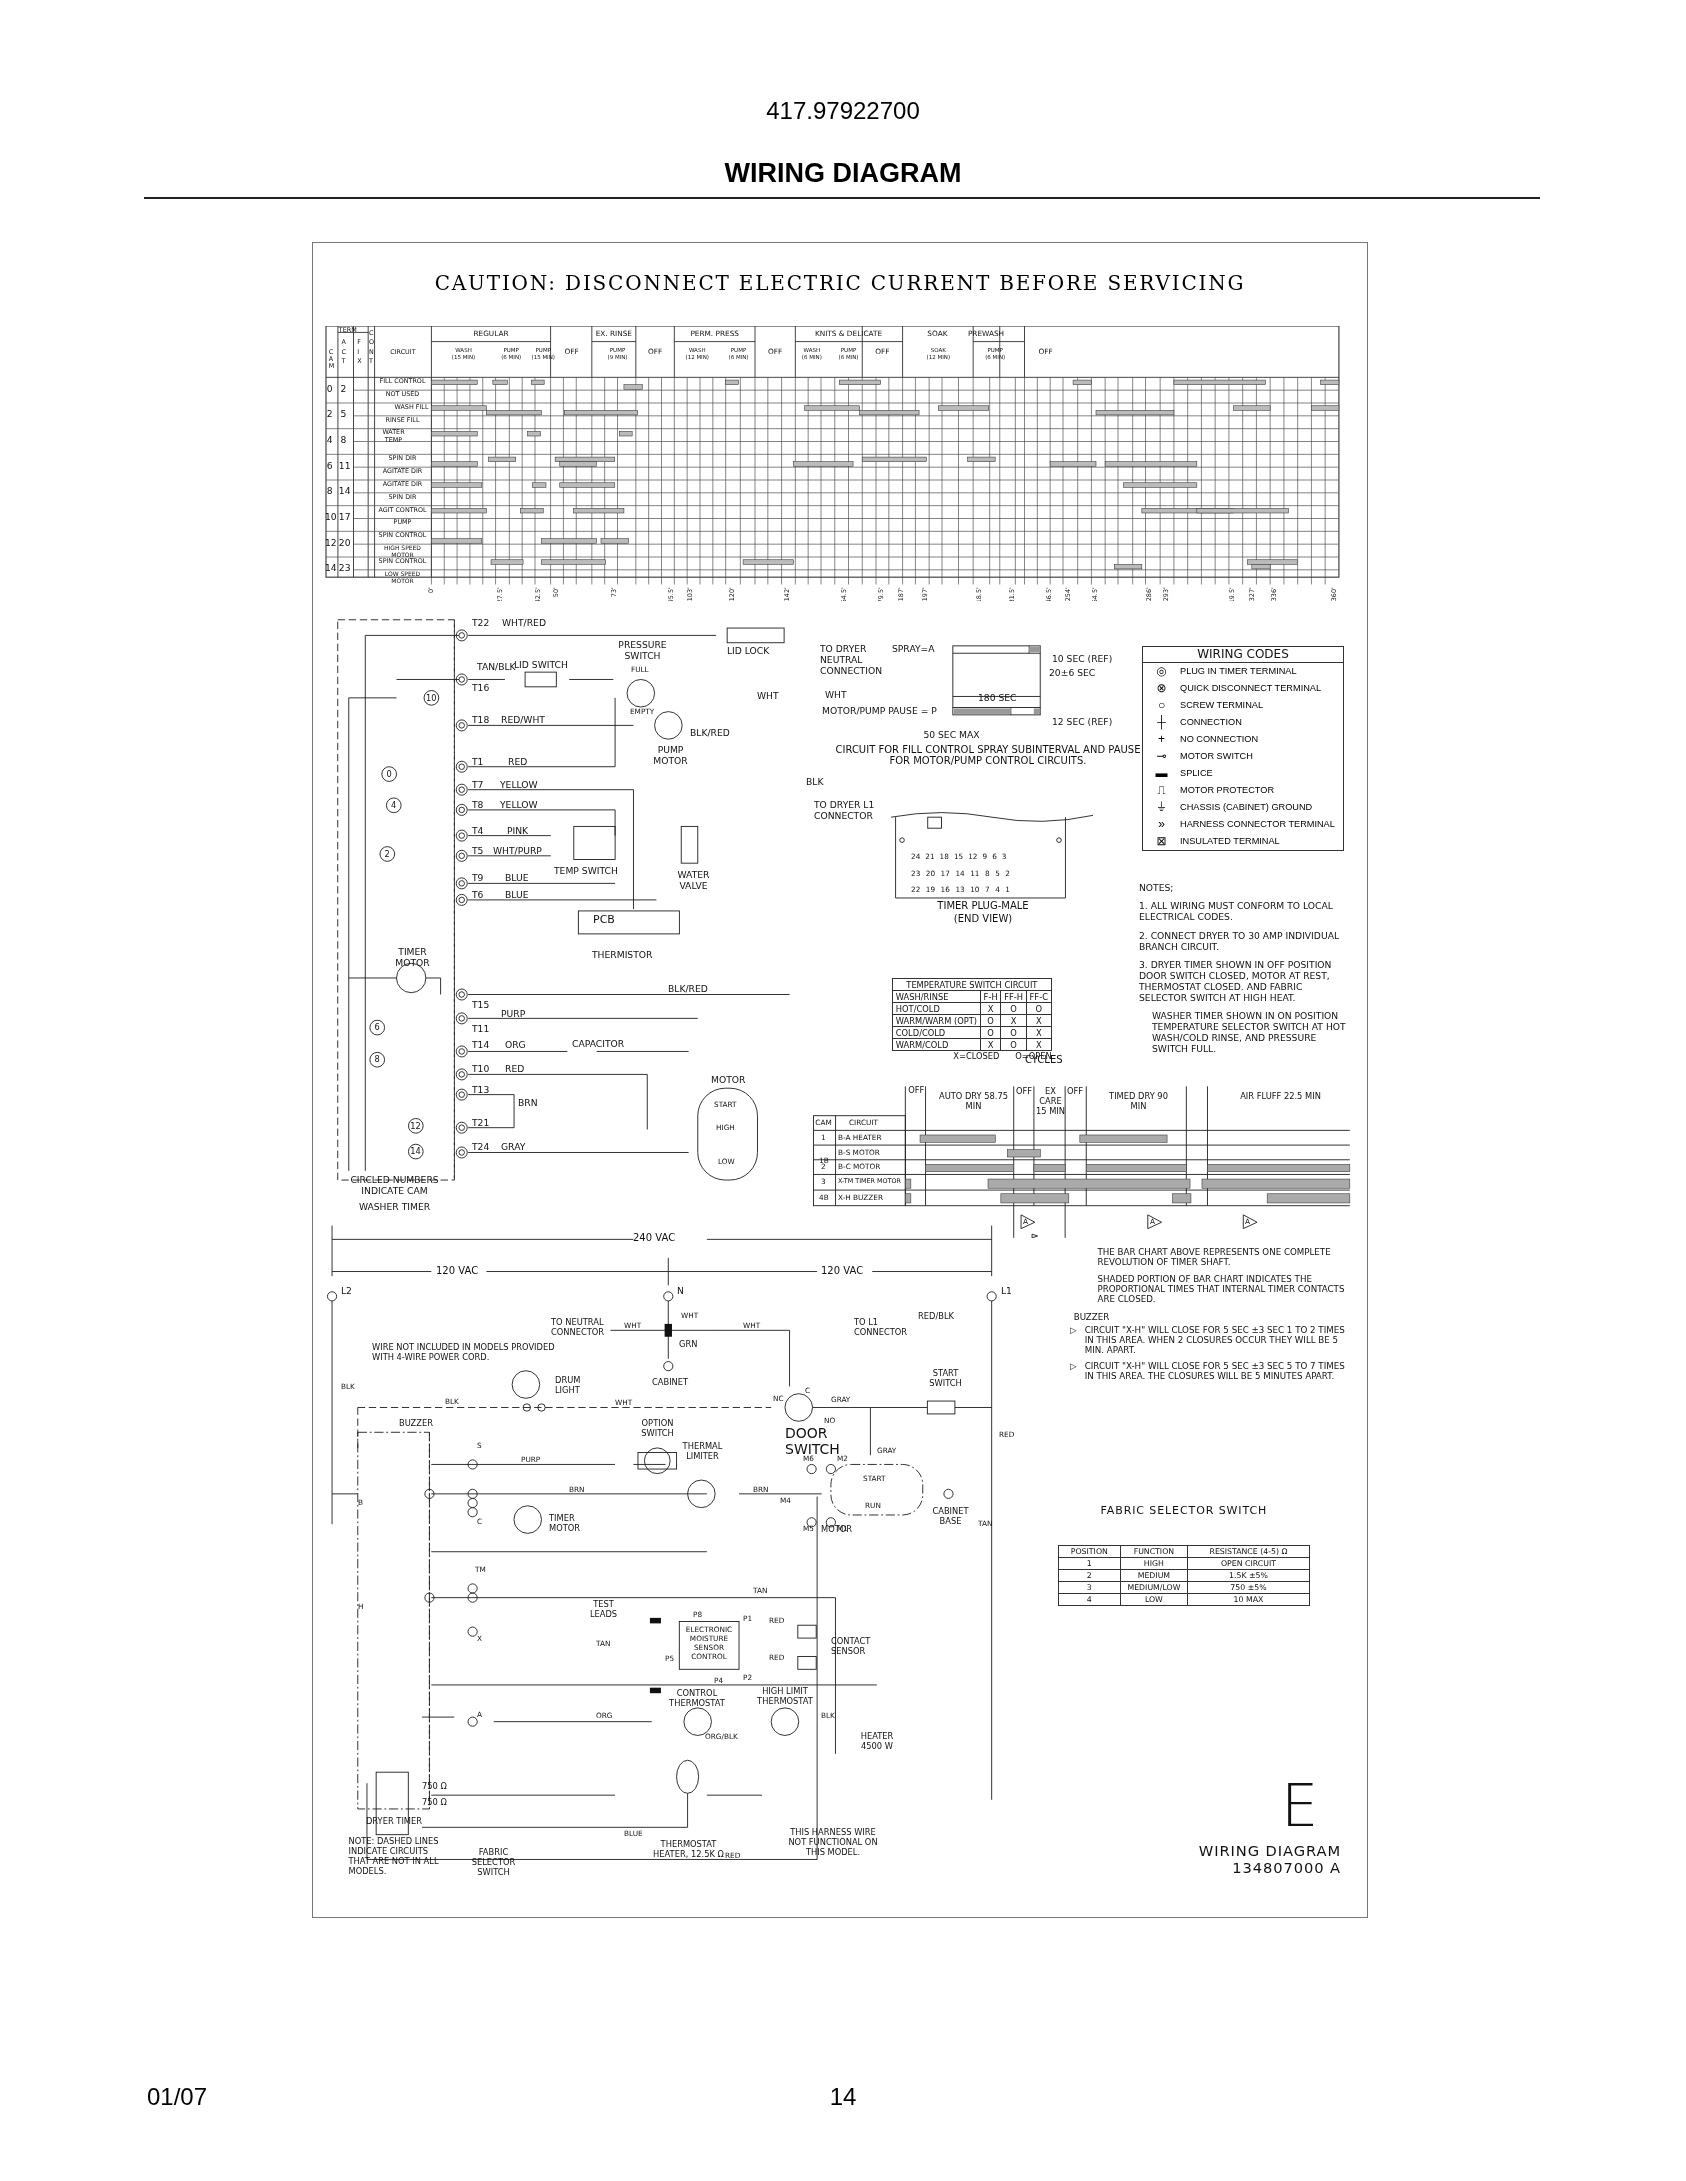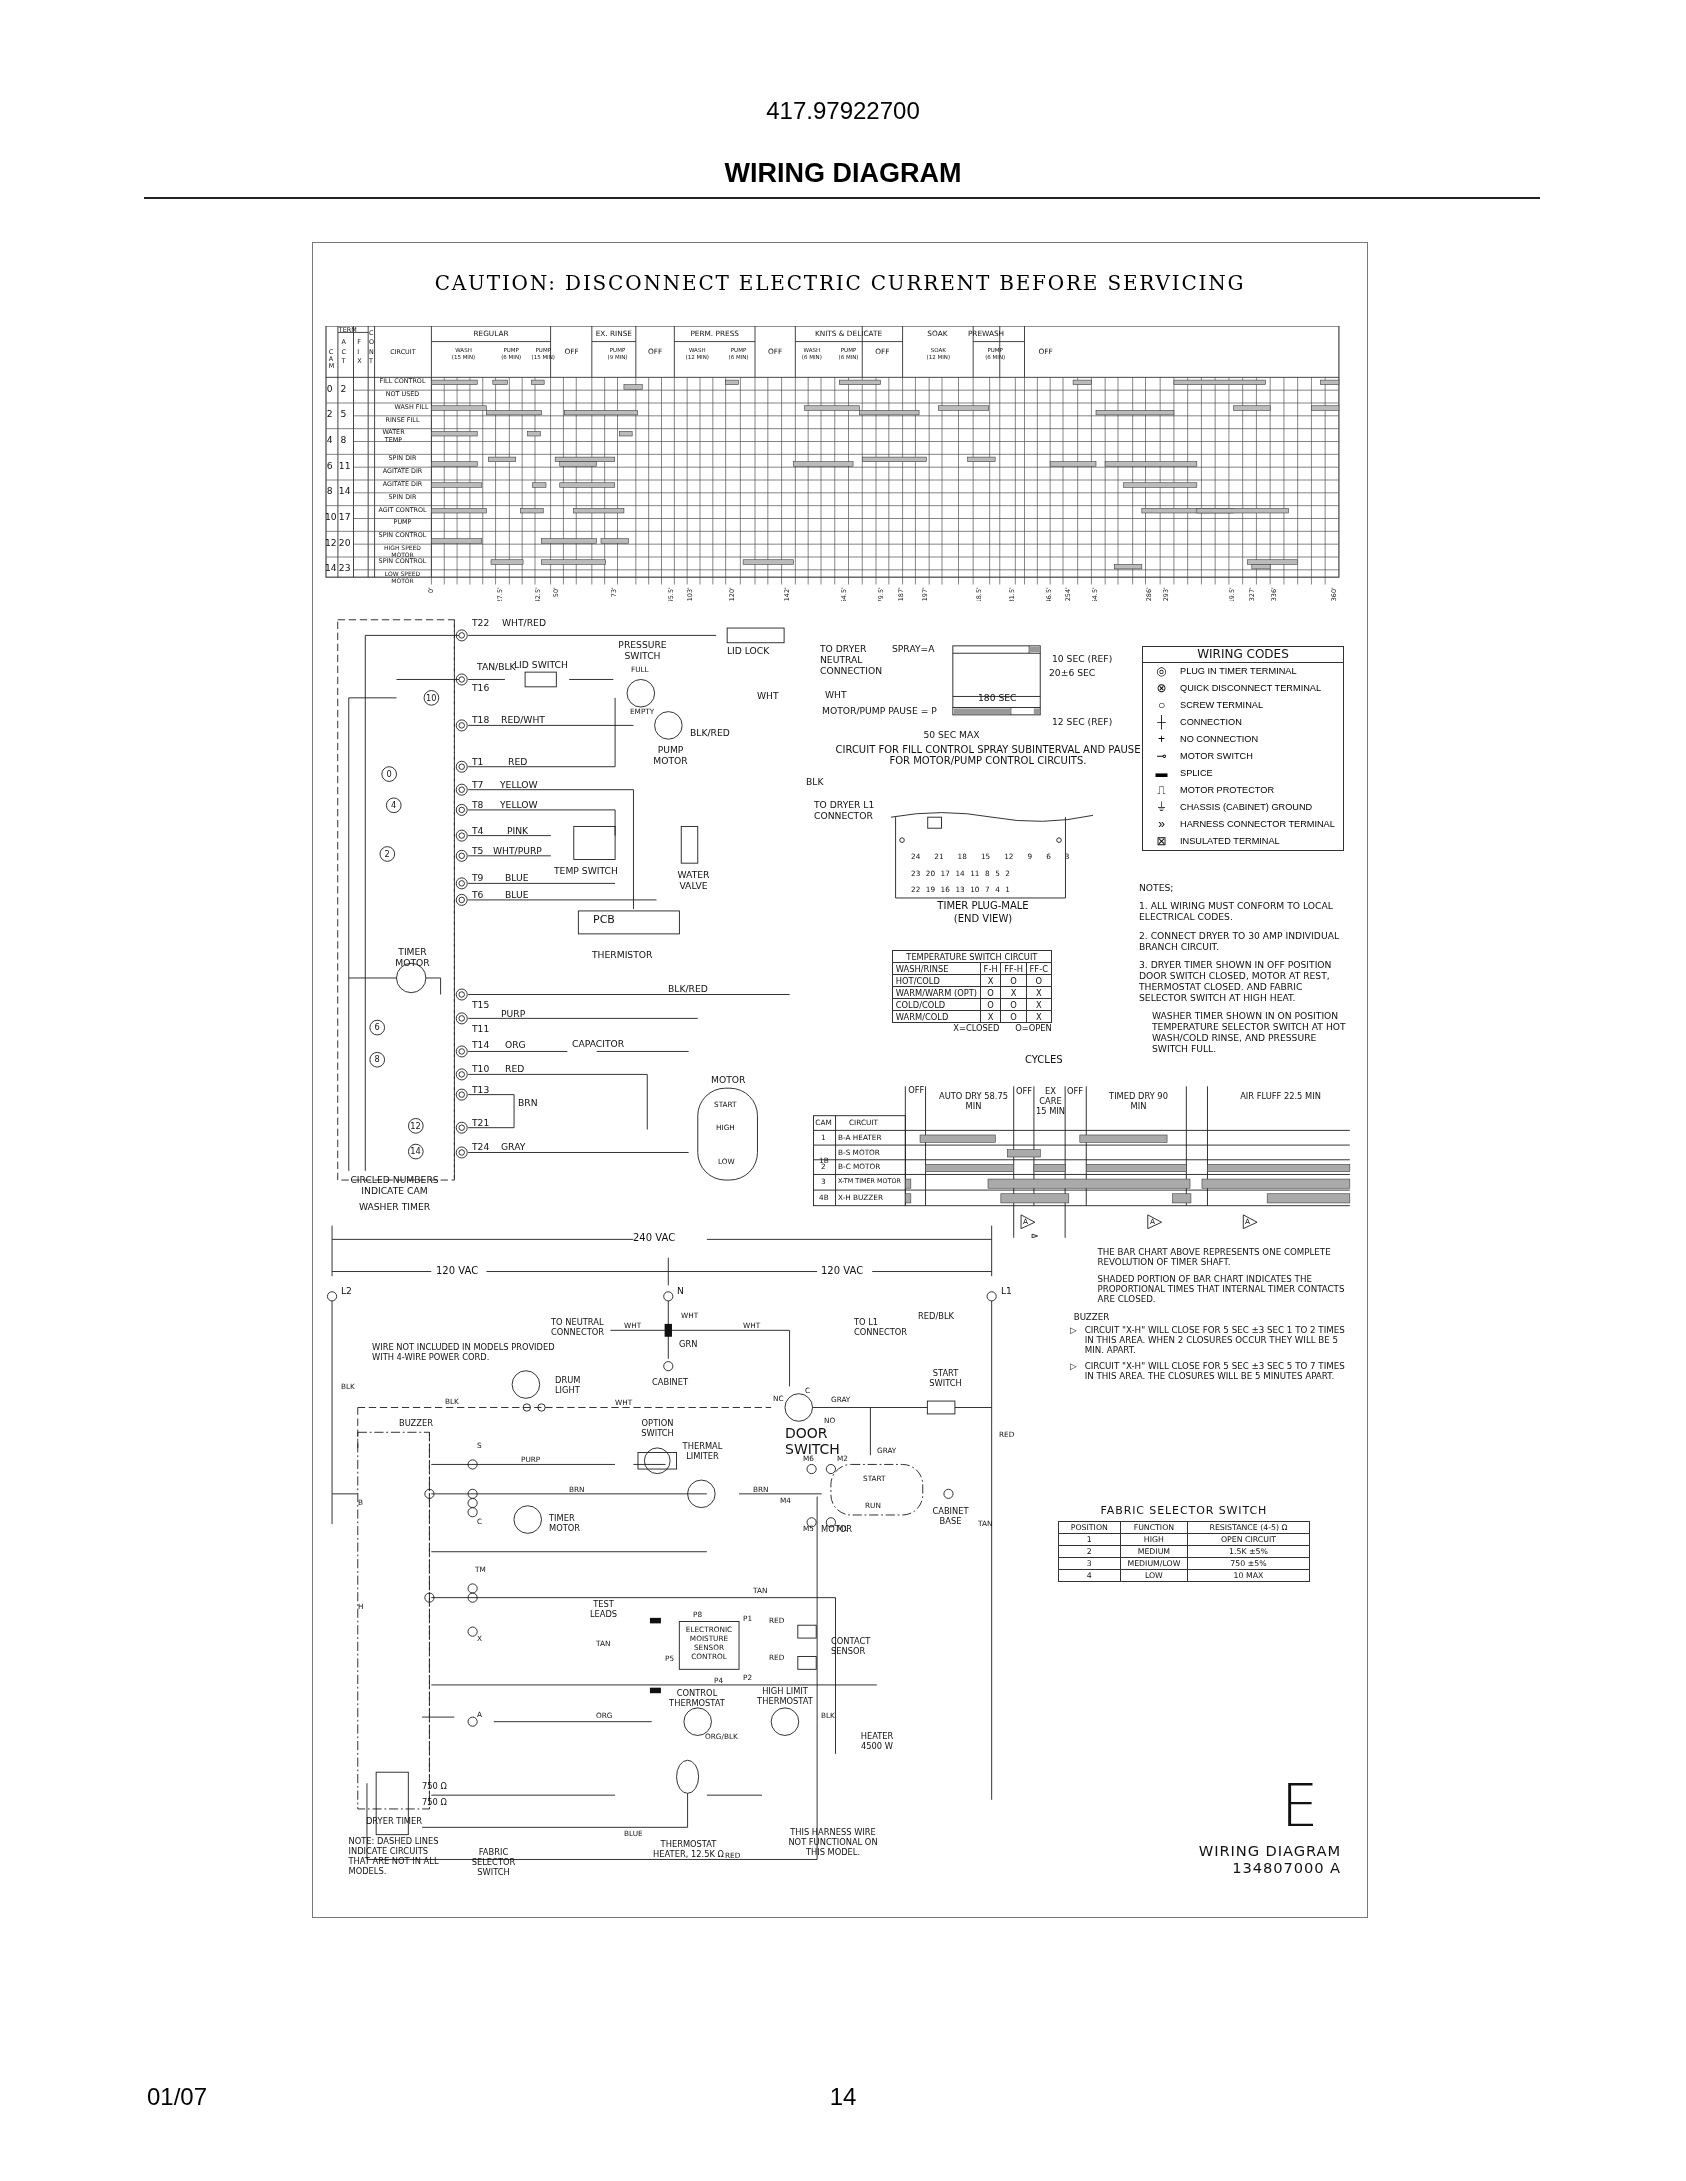--- a/index.html
+++ b/index.html
@@ -5,21 +5,21 @@
   html, body { margin:0; padding:0; background:#fff; }
   body { width:1686px; height:2182px; position:relative; font-family:"Liberation Sans", sans-serif; color:#000; overflow:hidden; }
   .abs { position:absolute; }
   .page-model { left:0; width:1686px; top:97px; text-align:center; font-size:24px; }
   .page-title { left:0; width:1686px; top:158px; text-align:center; font-size:27px; font-weight:bold; }
   .rule { left:144px; width:1396px; top:197px; height:1.8px; background:#222; }
   .frame { left:312px; top:242px; width:1056px; height:1676px; border:1.8px solid #777; box-sizing:border-box; }
   .caution { left:312px; width:1056px; top:271px; text-align:center; font-family:"DejaVu Serif", serif; font-size:20px; letter-spacing:1.8px; }
   .cad { font-family:"DejaVu Sans", sans-serif; font-size:9.2px; color:#111; }
   .cad-sm { font-family:"DejaVu Sans", sans-serif; font-size:7.3px; color:#111; }
-  table.grid { border-collapse:collapse; }
+  table.grid { border-collapse:collapse;margin-top:28px; }
   table.grid td, table.grid th { border:0.9px solid #333; padding:0 2.8px; font-weight:normal; height:11px; white-space:nowrap; }
   .footer { font-size:24px; top:2083px; }
   svg text { font-family:"DejaVu Sans", sans-serif; fill:#111; }
   .legend-row { display:flex; align-items:center; height:17px; font-size:9.2px; }
   .legend-row .sym { width:37px; text-align:center; font-size:12px; }
   .notes p { margin:0 0 7.3px 0; }
   .title-block { text-align:right; }
 </style>
 </head>
 <body>
@@ -526,21 +526,21 @@
     <g fill="none" stroke="#222">
       <path d="M0,10 Q55,0 110,10 T220,8"></path>
       <line x1="5" y1="10" x2="5" y2="98"></line>
         <line x1="190" y1="10" x2="190" y2="98"></line>
       <line x1="5" y1="98" x2="190" y2="98"></line>
       <rect x="40" y="10" width="15" height="12"></rect>
       <circle cx="12" cy="35" r="2.5"></circle>
         <circle cx="183" cy="35" r="2.5"></circle>
     </g>
   </svg>
-  <div class="abs cad-sm" style="left:20px; top:44px; display:flex; gap:14px;">
+  <div class="abs cad-sm" style="left:20px; top:44px; display:flex; gap:5px;">
     <span>24</span>
       <span>21</span>
       <span>18</span>
       <span>15</span>
       <span>12</span>
       <span>9</span>
       <span>6</span>
       <span>3</span>
   </div>
   <div class="abs cad-sm" style="left:20px; top:61px; display:flex; gap:5.5px;">

